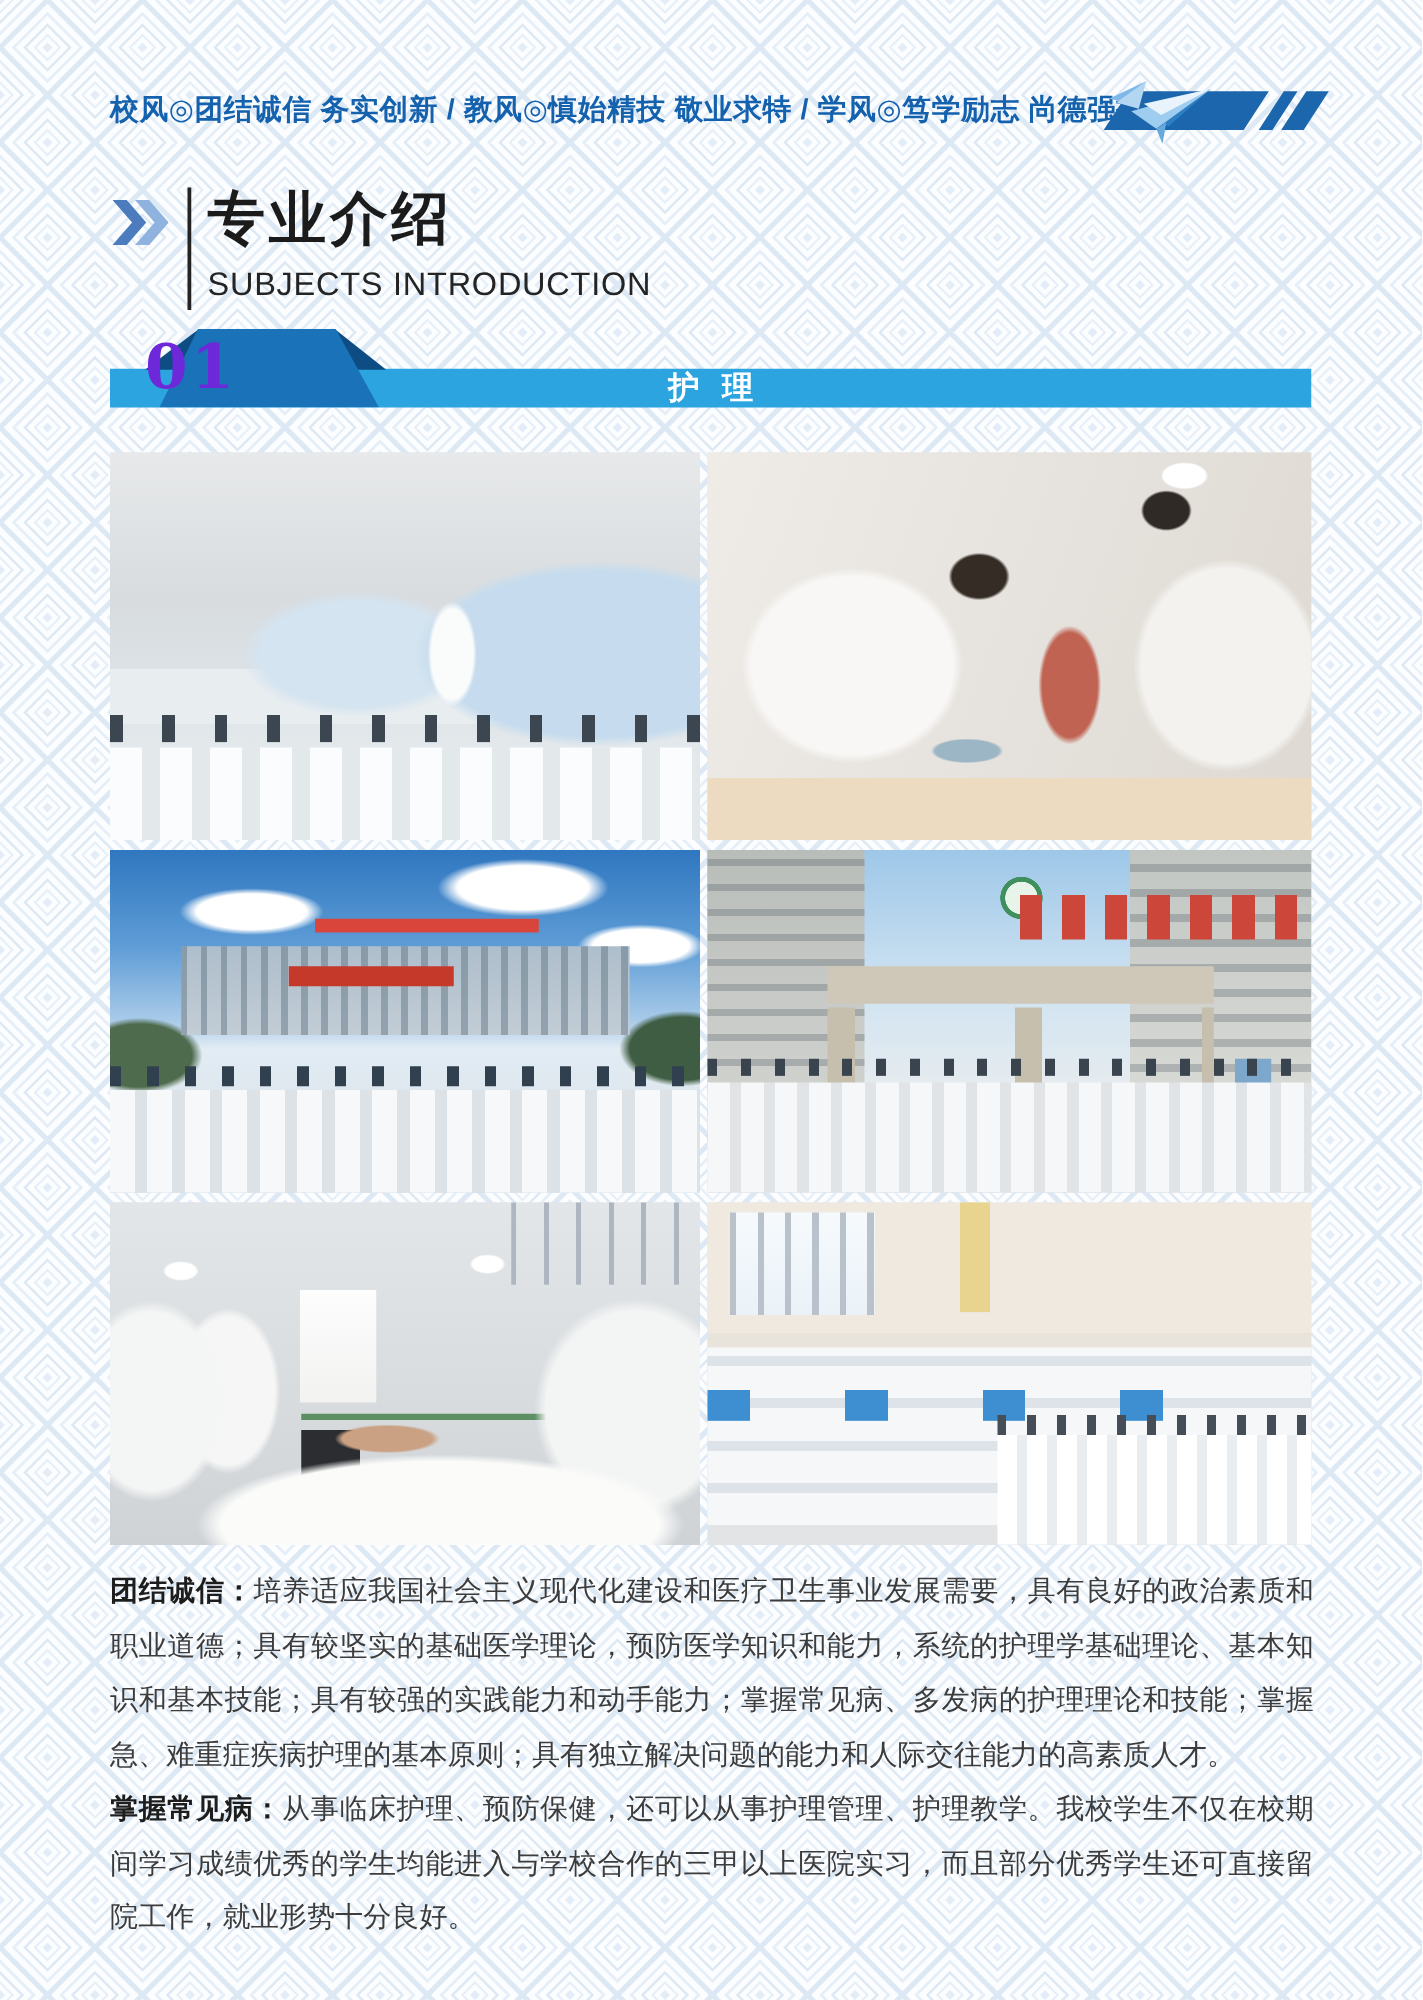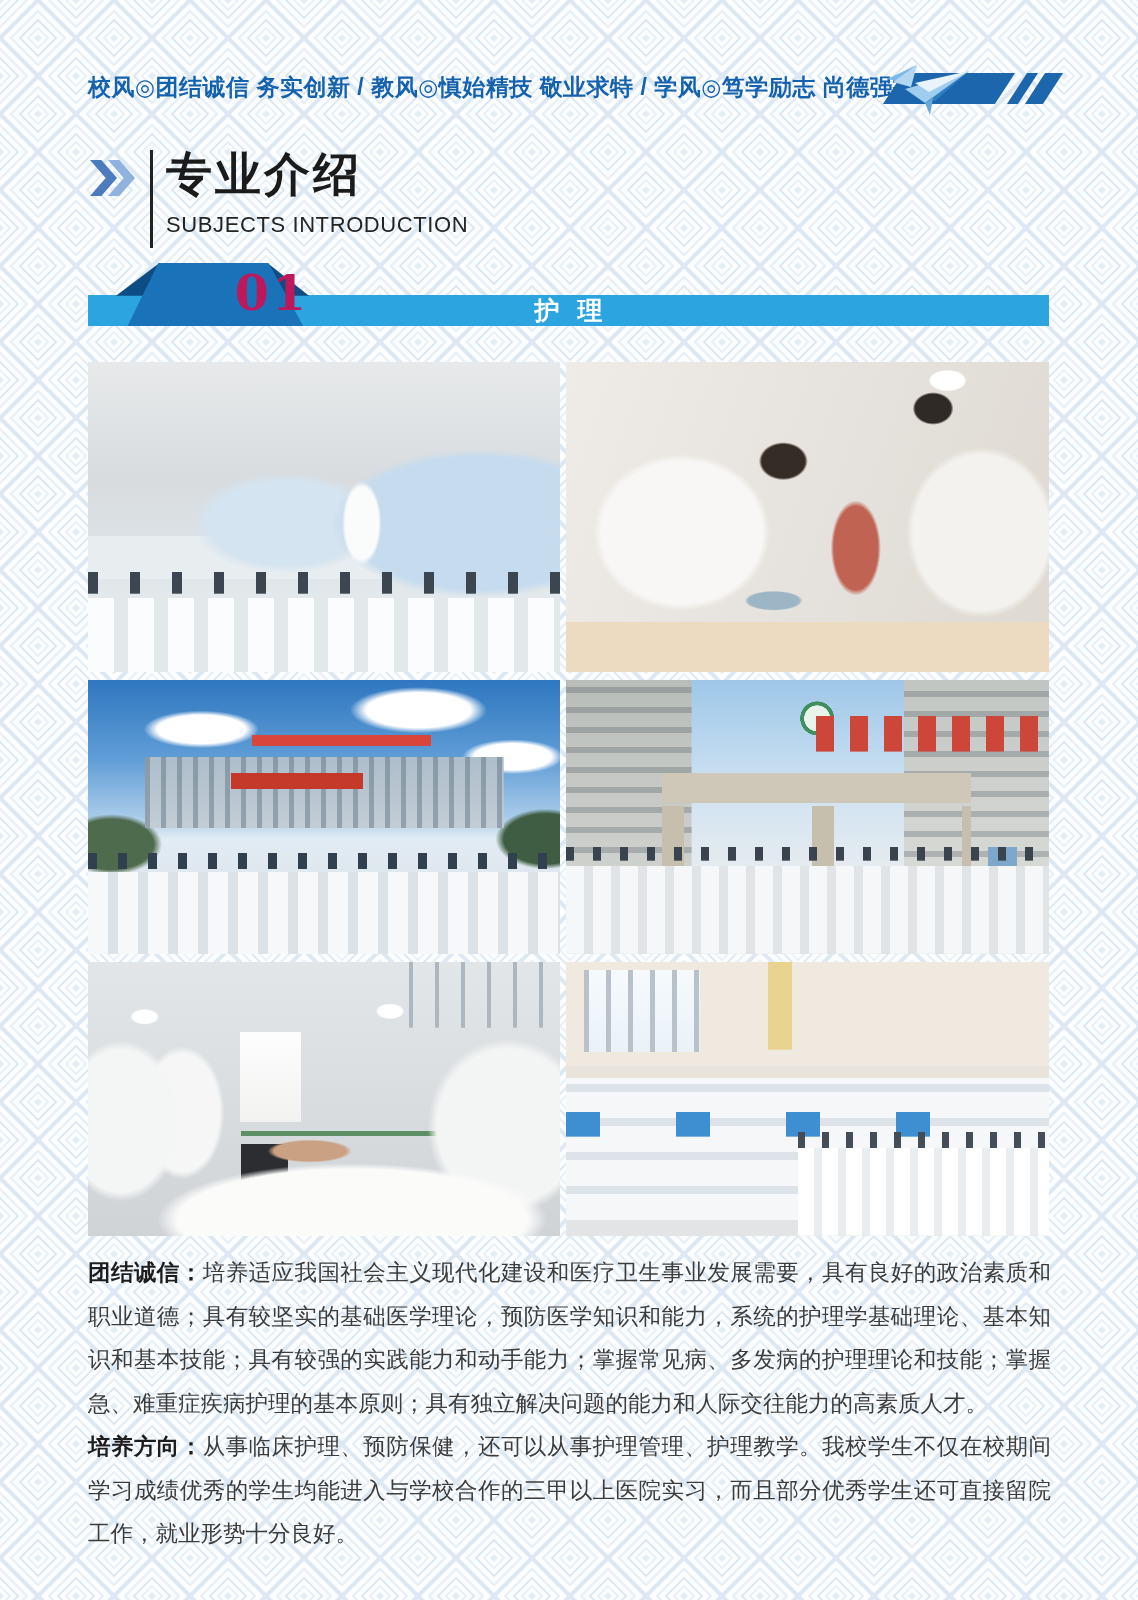--- a/index.html
+++ b/index.html
@@ -19,32 +19,32 @@
   .plane-svg { position:absolute; left:-24px; top:-16px; }
 
   
   .section-head { left:88px; top:148px; width:700px; height:104px; }
   .chevrons { position:absolute; left:2px; top:12px; display:flex; }
   .chev { width:27px; height:36px; clip-path:polygon(0 0,42% 0,100% 50%,42% 100%,0 100%,58% 50%); }
   .chev-1 { background:#4c7cbe; }
   .chev-2 { background:#8fb3de; margin-left:-9px; }
   .head-divider { position:absolute; left:62px; top:2px; width:3px; height:98px; background:#232323; }
   .title-zh { position:absolute; left:78px; top:-4px; font-size:46px; font-weight:600; color:#1b1b1b; letter-spacing:3px;text-align:right; }
-  .title-en { position:absolute; left:78px; top:64px; font-size:22px; color:#242424; letter-spacing:0.6px; }
+  .title-en { position:absolute; left:78px; top:64px; font-size:26px; color:#242424; letter-spacing:0.6px; }
 
   
   .banner { left:88px; top:263px; width:961px; height:63px; }
   .banner-bar { position:absolute; left:0; bottom:0; width:100%; height:31px; background:#2ba4df; }
   .banner-label { position:absolute; left:0; right:0; bottom:0; height:31px; line-height:31px; text-align:center; color:#ffffff; font-size:25px; font-weight:bold; letter-spacing:18px; text-indent:18px; }
   .banner-tab { position:absolute; left:28px; top:0; width:193px; height:63px; }
   .tab-fold { position:absolute; left:0; top:0; width:100%; height:52%; background:#0d4d83; }
   .fold-l { clip-path:polygon(0 100%,22.5% 0,25.5% 100%); }
   .fold-r { clip-path:polygon(78.5% 0,100% 100%,75.5% 100%); }
   .tab-center { position:absolute; inset:0; background:#1a73b9; clip-path:polygon(22% 0,79% 0,97% 100%,6% 100%); }
-  .tab-number { position:absolute; left:0; top:0; width:100%; height:67px; line-height:60px; text-align:right; font-family:"DejaVu Serif","Liberation Serif",serif; font-weight:bold; font-size:49px; color:#be185d; letter-spacing:3px; }
+  .tab-number { position:absolute; left:0; top:0; width:100%; height:67px; line-height:60px; text-align:left; font-family:"DejaVu Serif","Liberation Serif",serif; font-weight:bold; font-size:49px; color:#6d28d9; letter-spacing:3px; }
 
   
   .photos { left:88px; top:362px; width:961px; display:grid; grid-template-columns:472px 483px; grid-template-rows:310px 274px 274px; gap:8px 6px; }
   .photo { width:100%; height:100%; }
 
   .ph1 { background-color:#dfe3e5; background-image:
     repeating-linear-gradient(90deg,#fbfcfd 0 26px,#e3e8eb 26px 40px),
     repeating-linear-gradient(90deg,#3c4650 0 10px,transparent 10px 42px),
     radial-gradient(ellipse 28px 60px at 58% 52%,#fafbfb 0 60%,transparent 70%),
     radial-gradient(ellipse 190px 95px at 83% 52%,#c6dcee 0 70%,transparent 78%),
@@ -205,18 +205,18 @@
     <div class="photo ph1" role="img" aria-label="护理实训课堂——身着浅蓝护士服的学生围观病床旁的心肺复苏示范"></div>
     <div class="photo ph2" role="img" aria-label="师生在病床旁为护理模拟人进行操作，一名护士在记录本上书写"></div>
     <div class="photo ph3" role="img" aria-label="文山州人民医院门诊楼前，师生身穿白大褂在蓝天下合影"></div>
     <div class="photo ph4" role="img" aria-label="文山市人民医院大门前，实习师生身穿白大褂合影"></div>
     <div class="photo ph5" role="img" aria-label="护理实训室内教师示范按摩操作，学生围观学习"></div>
     <div class="photo ph6" role="img" aria-label="护理实训室内学生分组在病床旁练习铺床操作"></div>
   </div>
 
   <div class="layer body-text">
     <p><b>团结诚信：</b><span>培养适应我国社会主义现代化建设和医疗卫生事业发展需要，具有良好的政治素质和职业道德；具有较坚实的基础医学理论，预防医学知识和能力，系统的护理学基础理论、基本知识和基本技能；具有较强的实践能力和动手能力；掌握常见病、多发病的护理理论和技能；掌握急、难重症疾病护理的基本原则；具有独立解决问题的能力和人际交往能力的高素质人才。</span></p>
-    <p><b>培养方向：</b><span>从事临床护理、预防保健，还可以从事护理管理、护理教学。我校学生不仅在校期间学习成绩优秀的学生均能进入与学校合作的三甲以上医院实习，而且部分优秀学生还可直接留院工作，就业形势十分良好。</span></p>
+    <p><b>掌握常见病：</b><span>从事临床护理、预防保健，还可以从事护理管理、护理教学。我校学生不仅在校期间学习成绩优秀的学生均能进入与学校合作的三甲以上医院实习，而且部分优秀学生还可直接留院工作，就业形势十分良好。</span></p>
   </div>
 
   <div class="layer page-num">– 08 –</div>
 
 </div>
 
 </body></html>

